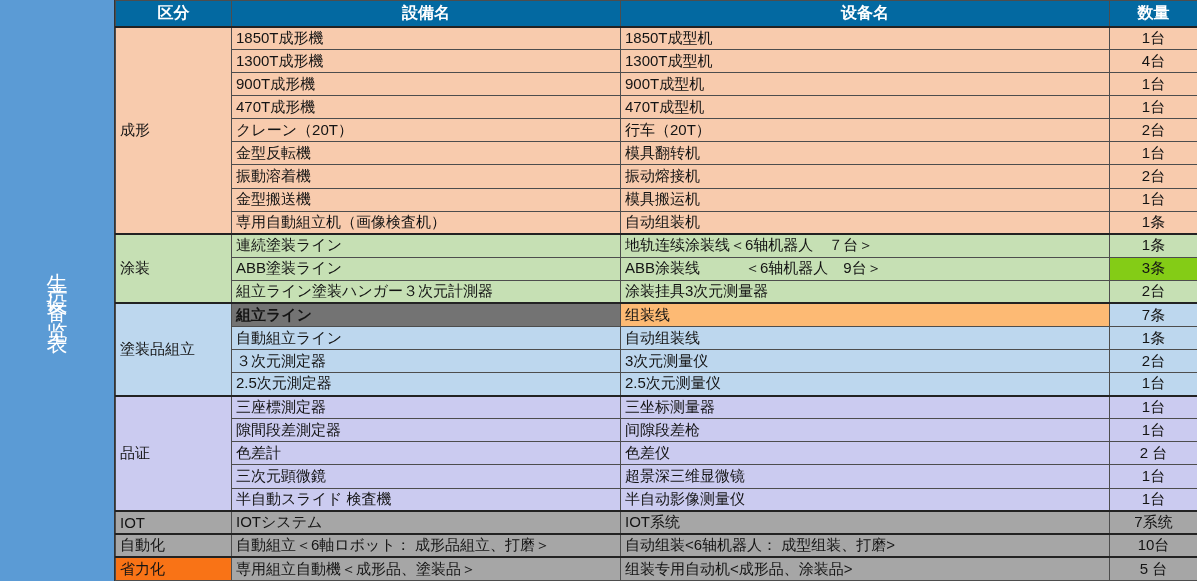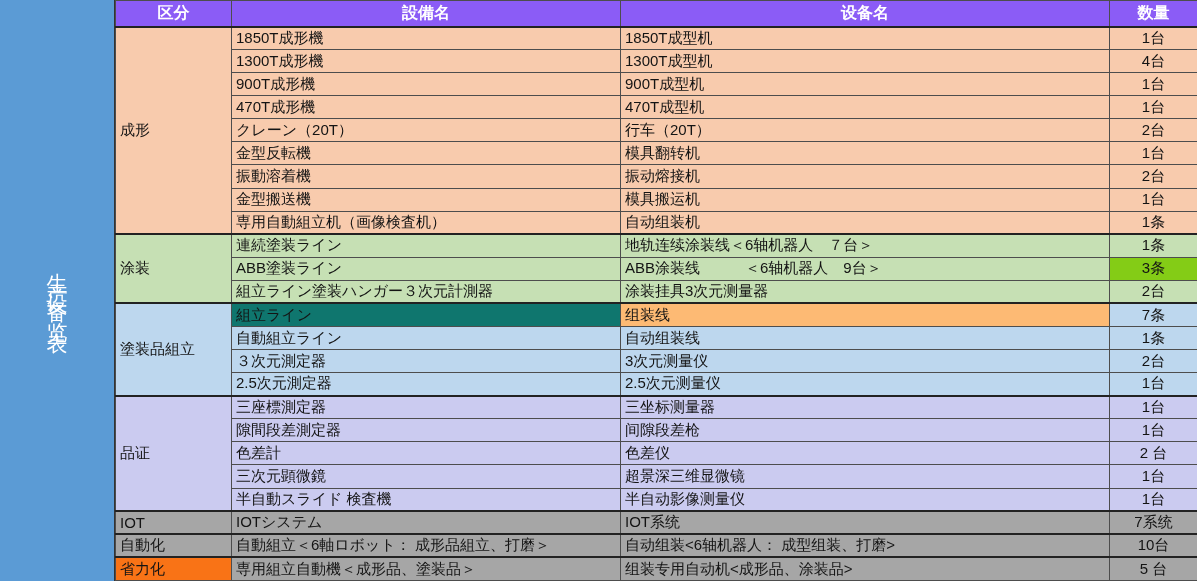--- a/index.html
+++ b/index.html
@@ -44,21 +44,21 @@
     border: 1px solid #4d4d4d;
     padding: 0 4px;
     font-size: 15px;
     color: #141414;
     overflow: hidden;
     white-space: nowrap;
     box-sizing: border-box;
     height: 22px;
   }
   table.equip thead th {
-    background: #8b5cf6;
+    background: #0369a1;
     color: #ffffff;
     font-weight: bold;
     font-size: 16px;
     text-align: center;
     border-bottom: 2px solid #222222;
     height: 26px;
   }
   tr.section-start td {
     border-top: 2px solid #222222;
   }
@@ -154,21 +154,21 @@
           <td class="name" style="background: rgb(198, 224, 180);">ABB涂装线　　　＜6轴机器人　9台＞</td>
           <td class="qty" style="background: #84cc16;">3条</td>
         </tr>
         <tr>
           <td class="name" style="background: rgb(198, 224, 180);">組立ライン塗装ハンガー３次元計測器</td>
           <td class="name" style="background: rgb(198, 224, 180);">涂装挂具3次元测量器</td>
           <td class="qty" style="background: rgb(198, 224, 180);">2台</td>
         </tr>
         <tr class="section-start">
           <td rowspan="4" class="cat" style="background: rgb(189, 215, 238);">塗装品組立</td>
-          <td class="name" style="background: #0f766e;">組立ライン</td>
+          <td class="name" style="background: #737373; font-weight: bold;">組立ライン</td>
           <td class="name" style="background: #fdba74;">组装线</td>
           <td class="qty" style="background: rgb(189, 215, 238);">7条</td>
         </tr>
         <tr>
           <td class="name" style="background: rgb(189, 215, 238);">自動組立ライン</td>
           <td class="name" style="background: rgb(189, 215, 238);">自动组装线</td>
           <td class="qty" style="background: rgb(189, 215, 238);">1条</td>
         </tr>
         <tr>
           <td class="name" style="background: rgb(189, 215, 238);">３次元測定器</td>

